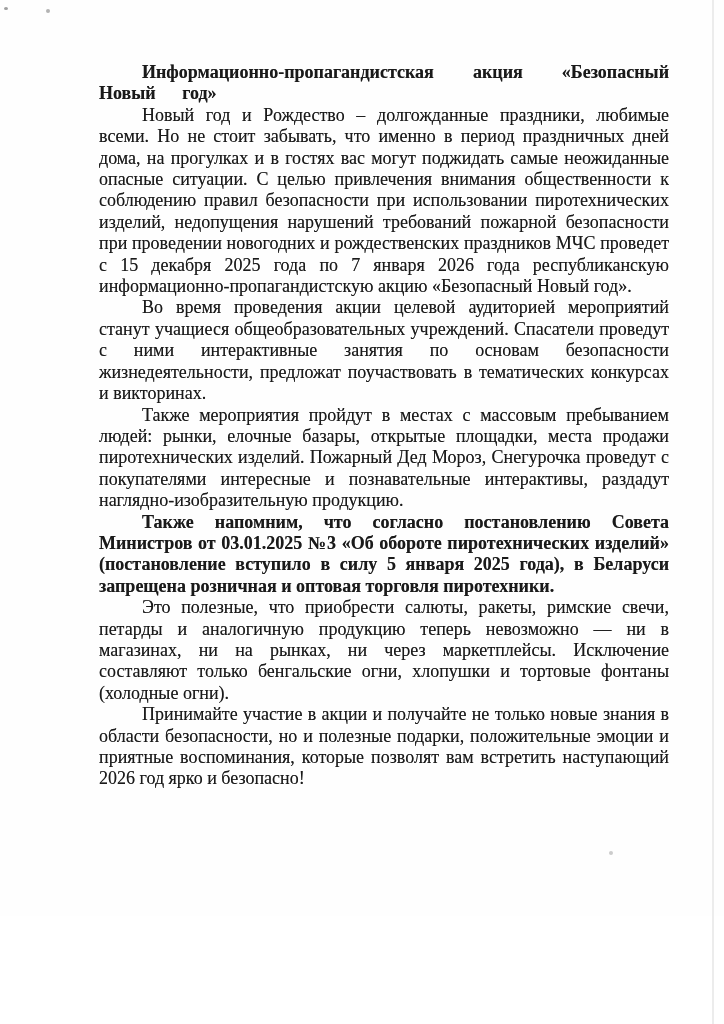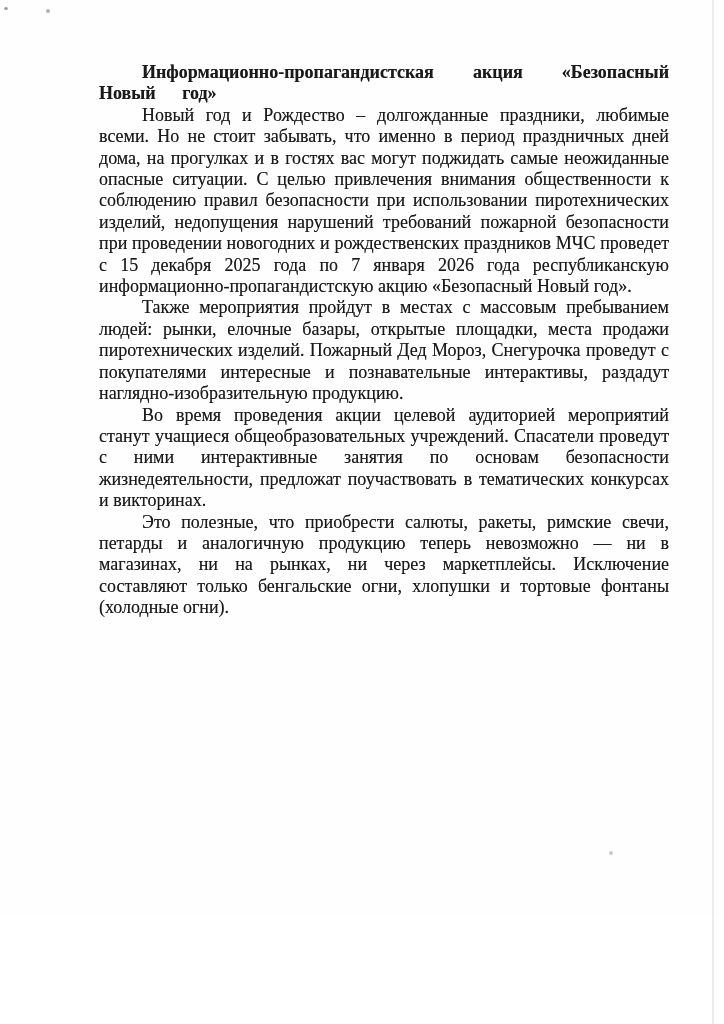--- a/index.html
+++ b/index.html
@@ -69,19 +69,21 @@
 
   <div class="scan-edge-line"></div>
   <div class="scan-speck s1"></div>
   <div class="scan-speck s2"></div>
   <div class="scan-speck s3"></div>
 
   <div class="text-block">
     <p class="doc-title">Информационно-пропагандистская акция «Безопасный Новый год»</p>
     <div id="paragraphs">
         <p class="para">Новый год и Рождество – долгожданные праздники, любимые всеми. Но не стоит забывать, что именно в период праздничных дней дома, на прогулках и в гостях вас могут поджидать самые неожиданные опасные ситуации.  С целью привлечения внимания общественности к соблюдению правил безопасности при использовании пиротехнических изделий, недопущения нарушений требований пожарной безопасности при проведении новогодних и рождественских праздников МЧС проведет с 15 декабря 2025 года по 7 января 2026 года республиканскую информационно-пропагандистскую акцию «Безопасный Новый год».</p>
+        <p class="para">Во время проведения акции целевой аудиторией мероприятий станут учащиеся общеобразовательных учреждений.  Спасатели проведут с ними интерактивные занятия по основам безопасности жизнедеятельности, предложат поучаствовать в тематических конкурсах и викторинах.</p>
         <p class="para">Также мероприятия пройдут в местах с массовым пребыванием людей: рынки, елочные базары, открытые площадки, места продажи пиротехнических изделий. Пожарный Дед Мороз, Снегурочка проведут с покупателями интересные и познавательные интерактивы, раздадут наглядно-изобразительную продукцию.</p>
-        <p class="para">Во время проведения акции целевой аудиторией мероприятий станут учащиеся общеобразовательных учреждений.  Спасатели проведут с ними интерактивные занятия по основам безопасности жизнедеятельности, предложат поучаствовать в тематических конкурсах и викторинах.</p>
+        <p class="para bold">Также напомним, что согласно постановлению Совета Министров от 03.01.2025 №3 «Об обороте пиротехнических изделий» (постановление вступило в силу 5 января 2025 года), в Беларуси запрещена розничная и оптовая торговля пиротехники.</p>
         <p class="para">Это полезные, что приобрести салюты, ракеты, римские свечи, петарды и аналогичную продукцию теперь невозможно — ни в магазинах, ни на рынках, ни через маркетплейсы. Исключение составляют только бенгальские огни, хлопушки и тортовые фонтаны (холодные огни).</p>
+        <p class="para">Принимайте участие в акции и получайте не только новые знания в области безопасности, но и полезные подарки, положительные эмоции и приятные воспоминания, которые позволят вам встретить наступающий 2026 год ярко и безопасно!</p>
       </div>
   </div>
 
 </div>
 
 </body></html>

